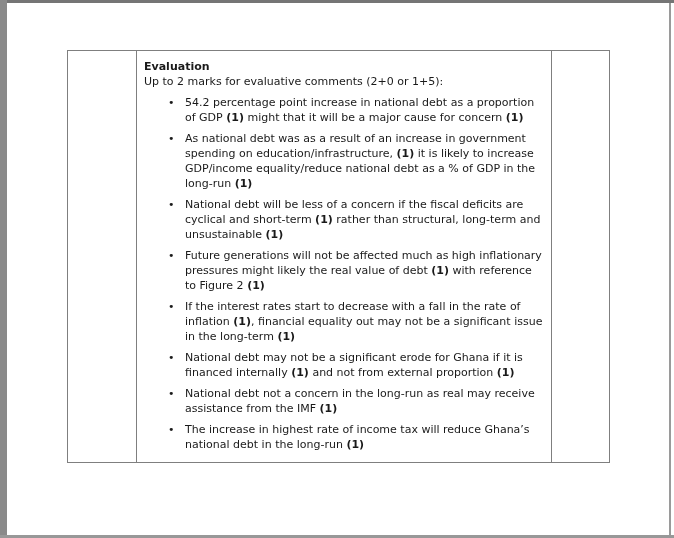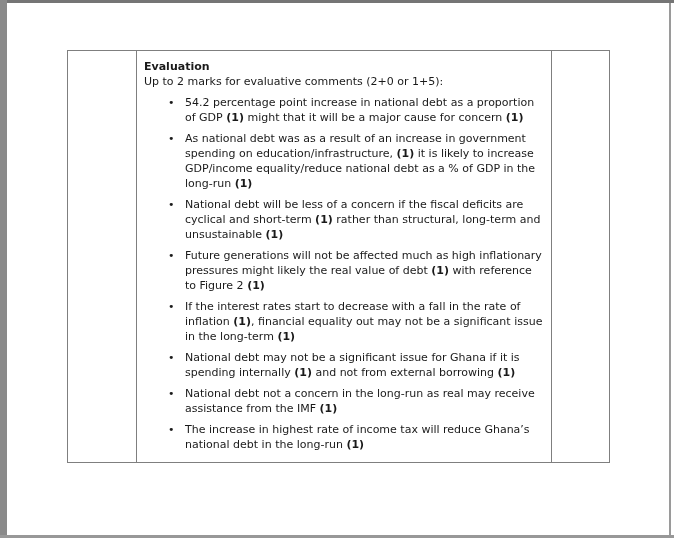--- a/index.html
+++ b/index.html
@@ -107,21 +107,21 @@
           <td class="col-main">
             <div class="cell-inner">
               <div class="section-title">Evaluation</div>
               <div class="intro-line">Up to 2 marks for evaluative comments (2+0 or 1+5):</div>
               <ul class="bullets" id="bullet-list">
                   <li><span class="marker">•</span><span>54.2 percentage point increase in national debt as a proportion of GDP </span><span class="mk">(1)</span><span> might that it will be a major cause for concern </span><span class="mk">(1)</span></li>
                   <li><span class="marker">•</span><span>As national debt was as a result of an increase in government spending on education/infrastructure, </span><span class="mk">(1)</span><span> it is likely to increase GDP/income equality/reduce national debt as a % of GDP in the long-run </span><span class="mk">(1)</span></li>
                   <li><span class="marker">•</span><span>National debt will be less of a concern if the fiscal deficits are cyclical and short-term </span><span class="mk">(1)</span><span> rather than structural, long-term and unsustainable </span><span class="mk">(1)</span></li>
                   <li><span class="marker">•</span><span>Future generations will not be affected much as high inflationary pressures might likely the real value of debt </span><span class="mk">(1)</span><span> with reference to Figure 2 </span><span class="mk">(1)</span></li>
                   <li><span class="marker">•</span><span>If the interest rates start to decrease with a fall in the rate of inflation </span><span class="mk">(1)</span><span>, financial equality out may not be a significant issue in the long-term </span><span class="mk">(1)</span></li>
-                  <li><span class="marker">•</span><span>National debt may not be a significant issue for Ghana if it is spending internally </span><span class="mk">(1)</span><span> and not from external borrowing </span><span class="mk">(1)</span></li>
+                  <li><span class="marker">•</span><span>National debt may not be a significant erode for Ghana if it is financed internally </span><span class="mk">(1)</span><span> and not from external proportion </span><span class="mk">(1)</span></li>
                   <li><span class="marker">•</span><span>National debt not a concern in the long-run as real may receive assistance from the IMF </span><span class="mk">(1)</span></li>
                   <li><span class="marker">•</span><span>The increase in highest rate of income tax will reduce Ghana’s national debt in the long-run </span><span class="mk">(1)</span></li>
                 </ul>
             </div>
           </td>
           <td class="col-right">
             <div class="cell-inner"></div>
           </td>
         </tr>
       </tbody>

